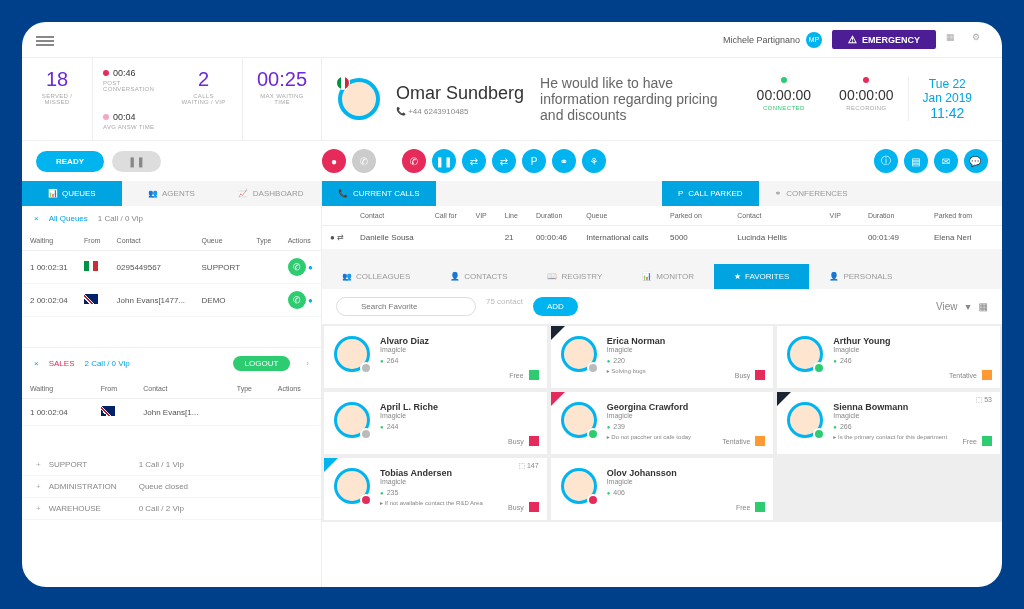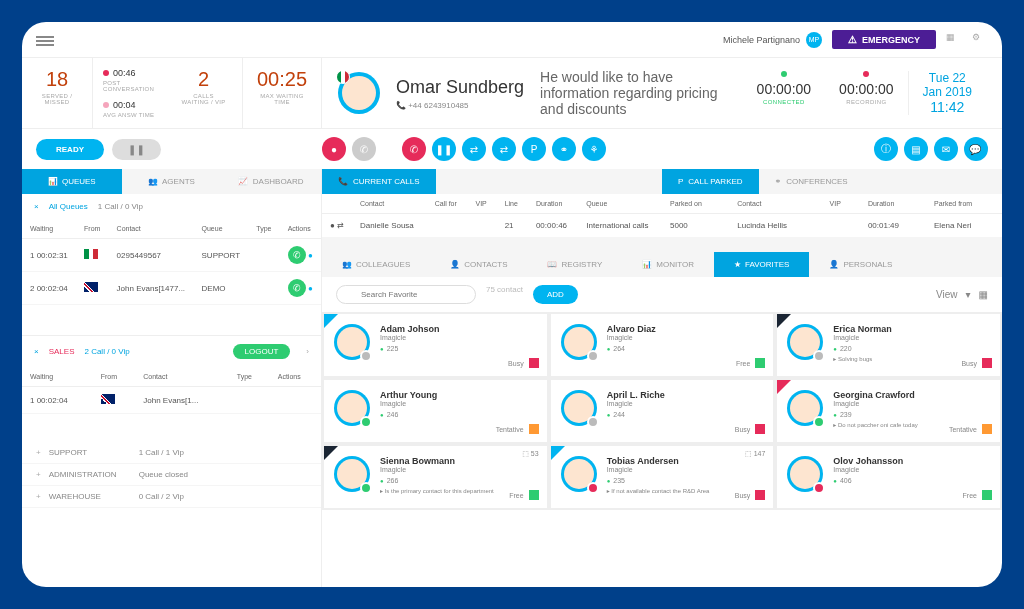--- a/index.html
+++ b/index.html
@@ -10,21 +10,21 @@
 .menu-icon span{display:block;height:2px;background:#888;margin:2px 0}
 .topbar-right{margin-left:auto;display:flex;align-items:center;gap:10px}
 .user-chip{display:flex;align-items:center;gap:6px;font-size:9px;color:#555}
 .user-badge{width:16px;height:16px;border-radius:50%;background:#00b4f0;color:#fff;font-size:7px;display:flex;align-items:center;justify-content:center}
 .emergency{background:#4c1d95;color:#fff;border-radius:2px;padding:4px 16px;font-size:9px;font-weight:bold;display:flex;align-items:center;gap:5px}
 .emergency:before{content:"⚠";font-size:10px}
 .ico{width:16px;height:16px;color:#aaa;cursor:pointer}
 .stats-row{display:flex;gap:0;border-bottom:1px solid #eee}
 .stats-left{display:flex;width:300px}
 .stat-box{padding:10px 14px;text-align:center;border-right:1px solid #eee}
-.stat-big{font-size:20px;font-weight:300;color:#c2410c}
+.stat-big{font-size:20px;font-weight:300;color:#6d28d9}
 .stat-lbl{font-size:6px;color:#aaa;margin-top:2px;letter-spacing:0.3px}
 .stat-multi{display:flex;align-items:center;gap:6px;padding:10px}
 .dot{width:6px;height:6px;border-radius:50%}
 .dot.red{background:#e62b5a}
 .dot.pink{background:#f5a5bc}
 .caller-panel{flex:1;display:flex;align-items:center;padding:10px 16px;gap:16px}
 .avatar{width:42px;height:42px;border-radius:50%;background:#00b4f0;position:relative;overflow:hidden}
 .avatar:after{content:"";position:absolute;inset:4px;background:#fde5d0;border-radius:50%}
 .flag-badge{position:absolute;top:-2px;left:-2px;width:14px;height:14px;border-radius:50%;background:linear-gradient(90deg,#009246 33%,#fff 33%,#fff 66%,#ce2b37 66%);z-index:2;border:1px solid #fff}
 .caller-name{font-size:18px;font-weight:500}
@@ -133,21 +133,21 @@
         <div class="stat-big">18</div>
         <div class="stat-lbl">SERVED / MISSED</div>
       </div>
       <div class="stat-multi">
         <div>
           <div style="display:flex;align-items:center;gap:4px">
               <span class="dot red"></span>
               <span>00:46</span>
             </div>
           <div class="stat-lbl">POST CONVERSATION</div>
-          <div style="display:flex;align-items:center;gap:4px;margin-top:8px">
+          <div style="display:flex;align-items:center;gap:4px;margin-top:20px">
               <span class="dot pink"></span>
               <span>00:04</span>
             </div>
           <div class="stat-lbl">AVG ANSW TIME</div>
         </div>
       </div>
       <div class="stat-box">
         <div class="stat-big">2</div>
         <div class="stat-lbl">CALLS WAITING / VIP</div>
       </div>
@@ -375,34 +375,20 @@
         </div>
         <span class="count">75 contact</span>
         <button class="add-btn">ADD</button>
         <div class="view-opt">
           <span>View</span> ▾
           <span>▦</span>
         </div>
       </div>
       <div class="fav-grid" id="fav-grid">
           <div class="fav-card">
-            <div class="corner teal"></div>
-
-    <div class="fav-avatar">
-              <div class="presence gray"></div>
-            </div>
-    <div class="fav-info">
-      <div class="fav-name">Adam Johson</div>
-      <div class="fav-org">Imagicle</div>
-      <div class="fav-ext">225</div>
-
-    </div>
-    <div class="fav-status">Busy <span class="sq red"></span></div>
-          </div>
-          <div class="fav-card">
 
     <div class="fav-avatar">
               <div class="presence gray"></div>
             </div>
     <div class="fav-info">
       <div class="fav-name">Alvaro Diaz</div>
       <div class="fav-org">Imagicle</div>
       <div class="fav-ext">264</div>
 
     </div>

